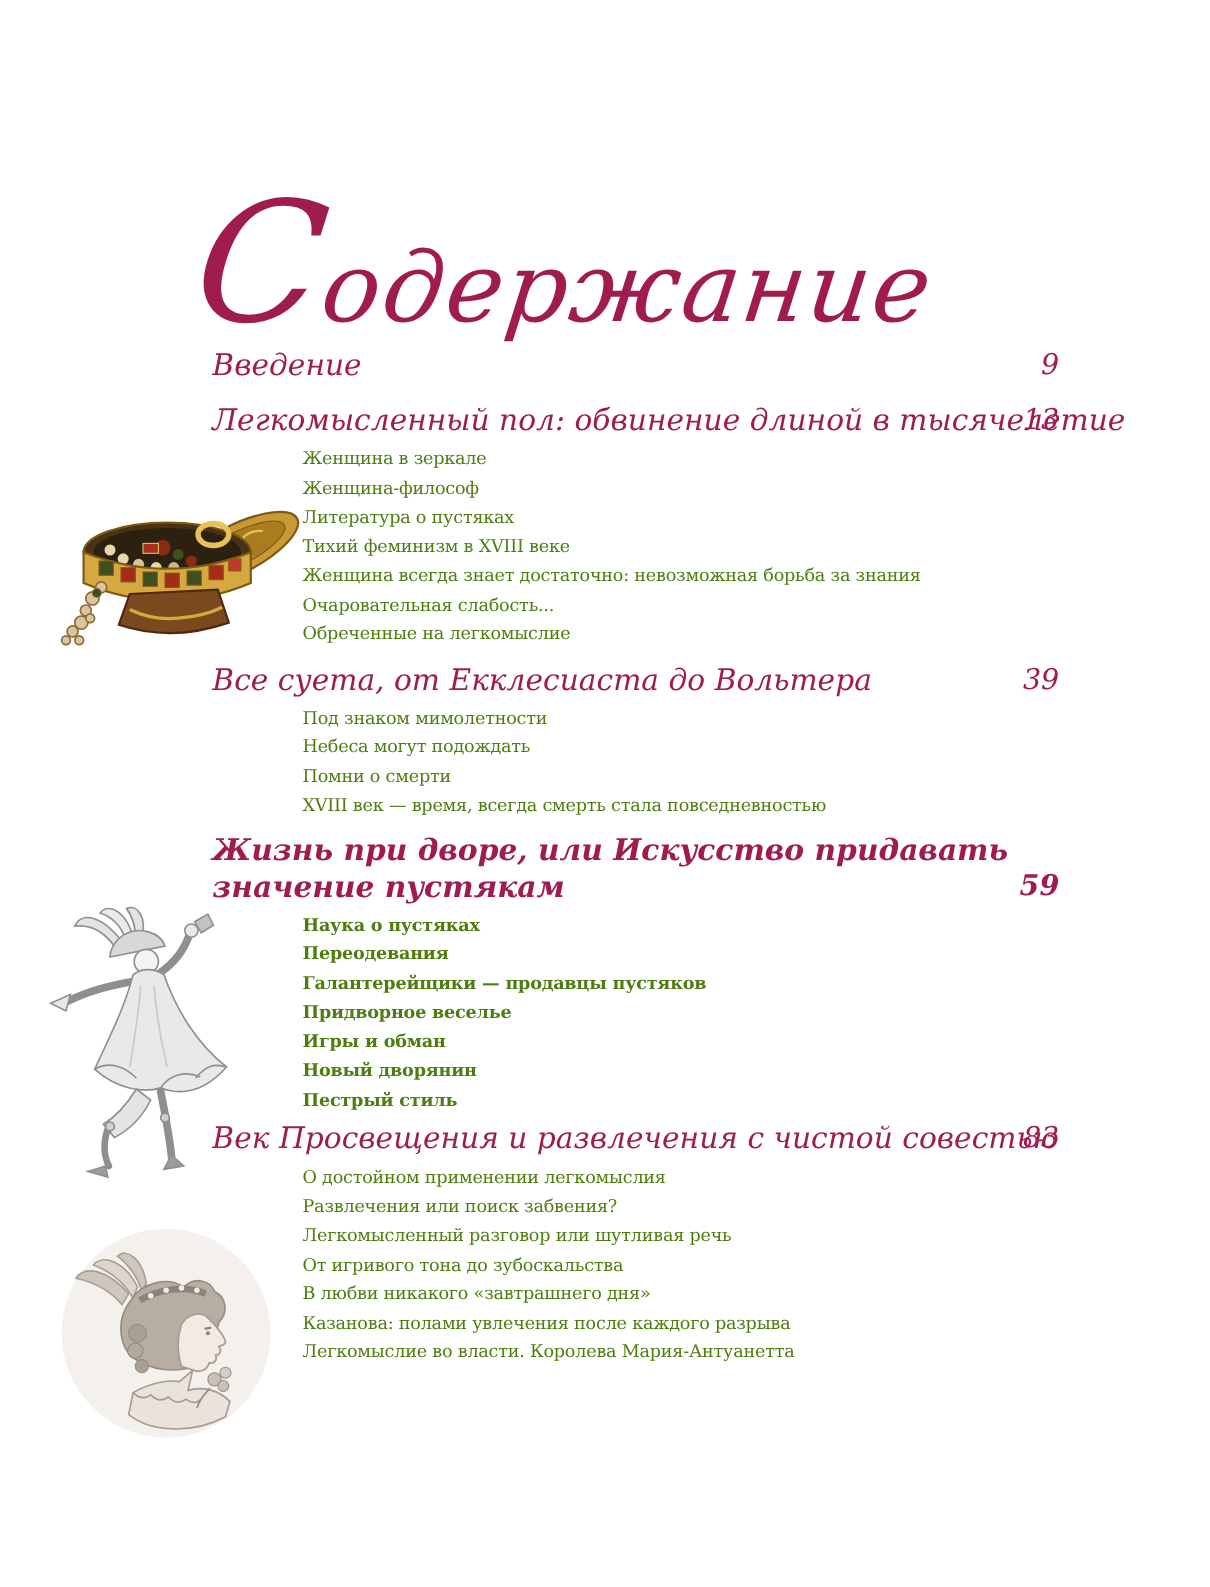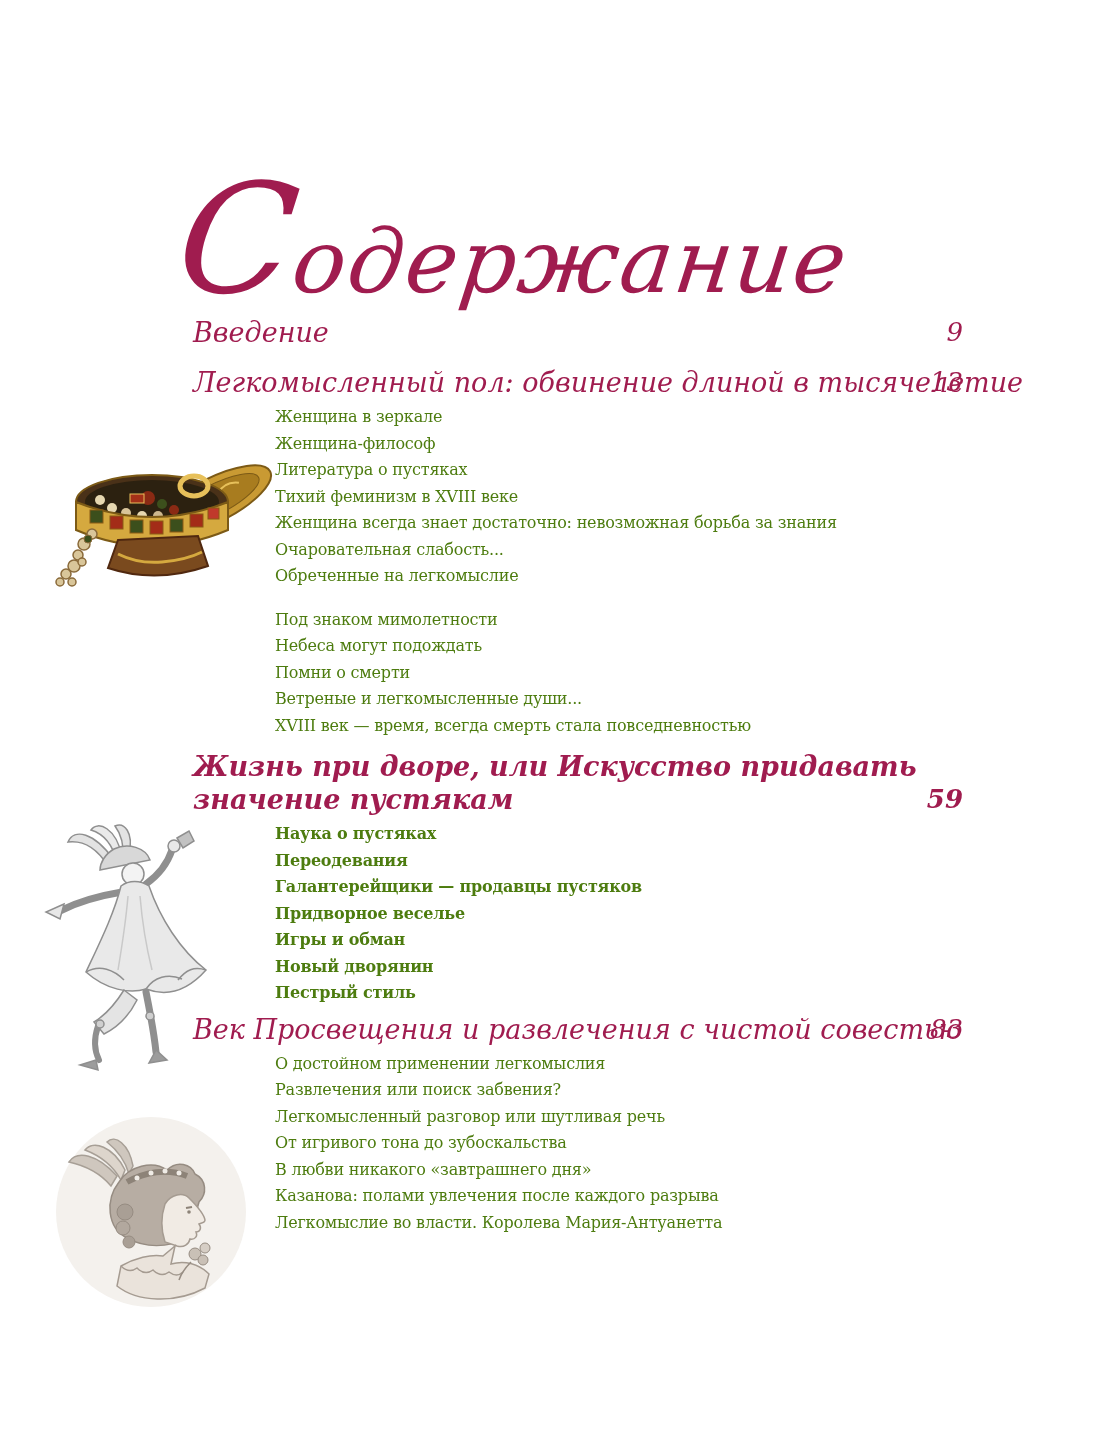--- a/index.html
+++ b/index.html
@@ -221,25 +221,31 @@
         <li>Женщина-философ</li>
         <li>Литература о пустяках</li>
         <li>Тихий феминизм в XVIII веке</li>
         <li>Женщина всегда знает достаточно: невозможная борьба за знания</li>
         <li>Очаровательная слабость...</li>
         <li>Обреченные на легкомыслие</li>
       </ul>
     </div>
 
     <div class="chapter ch2">
+      <div class="entry-heading">
+        <div class="hlines">
+          <div class="hline">Все суета, от Екклесиаста до Вольтера</div>
+
+        </div>
+        <span class="pagenum">39</span>
+      </div>
       <ul class="subs">
         <li>Под знаком мимолетности</li>
         <li>Небеса могут подождать</li>
         <li>Помни о смерти</li>
-        <li>Ветреные и легкомысленные души...</li>
         <li>XVIII век — время, всегда смерть стала повседневностью</li>
       </ul>
     </div>
 
     <div class="chapter ch3">
       <div class="entry-heading">
         <div class="hlines">
           <div class="hline">Жизнь при дворе, или Искусство придавать</div>
           <div class="hline">значение пустякам</div>
         </div>

